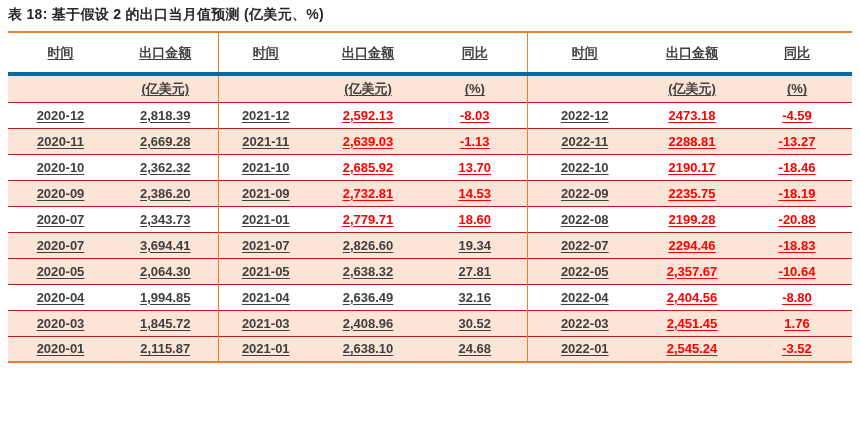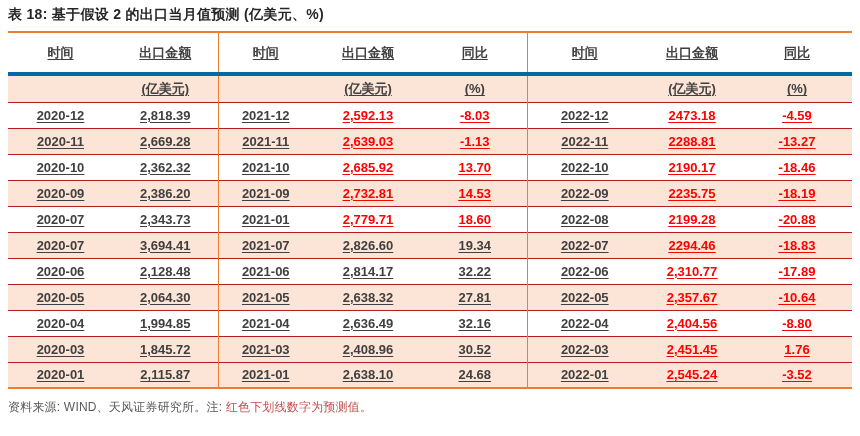--- a/index.html
+++ b/index.html
@@ -149,30 +149,20 @@
         <tr class="alt">
           <td><span>2020-07</span></td>
           <td><span>3,694.41</span></td>
           <td class="gleft"><span>2021-07</span></td>
           <td><span>2,826.60</span></td>
           <td><span>19.34</span></td>
           <td class="gleft"><span>2022-07</span></td>
           <td><span class="forecast">2294.46</span></td>
           <td><span class="forecast">-18.83</span></td>
         </tr>
-        <tr>
-          <td><span>2020-06</span></td>
-          <td><span>2,128.48</span></td>
-          <td class="gleft"><span>2021-06</span></td>
-          <td><span>2,814.17</span></td>
-          <td><span>32.22</span></td>
-          <td class="gleft"><span>2022-06</span></td>
-          <td><span class="forecast">2,310.77</span></td>
-          <td><span class="forecast">-17.89</span></td>
-        </tr>
         <tr class="alt">
           <td><span>2020-05</span></td>
           <td><span>2,064.30</span></td>
           <td class="gleft"><span>2021-05</span></td>
           <td><span>2,638.32</span></td>
           <td><span>27.81</span></td>
           <td class="gleft"><span>2022-05</span></td>
           <td><span class="forecast">2,357.67</span></td>
           <td><span class="forecast">-10.64</span></td>
         </tr>
@@ -202,17 +192,14 @@
           <td class="gleft"><span>2021-01</span></td>
           <td><span>2,638.10</span></td>
           <td><span>24.68</span></td>
           <td class="gleft"><span>2022-01</span></td>
           <td><span class="forecast">2,545.24</span></td>
           <td><span class="forecast">-3.52</span></td>
         </tr>
       </tbody>
   </table>
 
-  <div class="footer">
-    <span>资料来源: WIND、天风证券研究所。注: </span><span class="note">红色下划线数字为预测值。</span>
-  </div>
 
 </div>
 
 </body></html>

